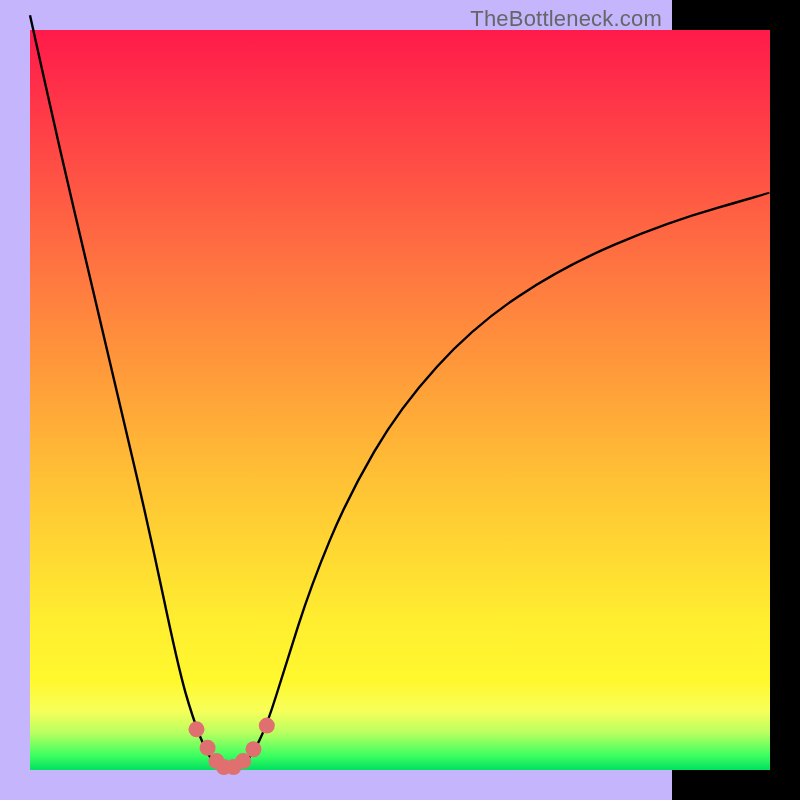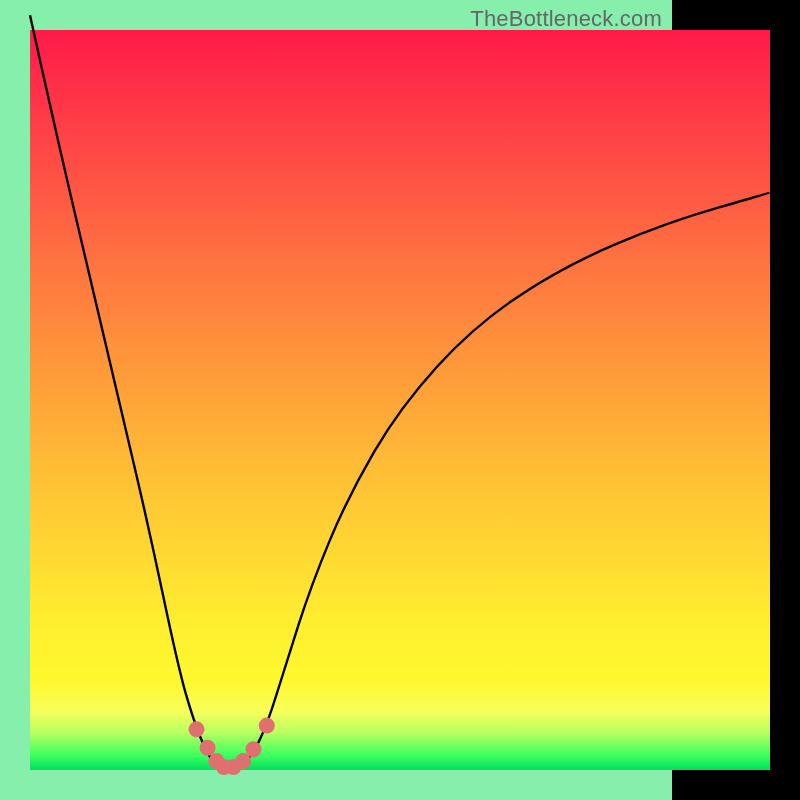--- a/index.html
+++ b/index.html
@@ -10,21 +10,21 @@
     background: #000;
     overflow: hidden;
     font-family: Arial, Helvetica, sans-serif;
   }
   .frame {
     position: absolute;
     left: 0;
     top: 0;
     width: 672px;
     height: 800px;
-    background: #86efac;
+    background: #c4b5fd;
   }
   .plot-area {
     position: absolute;
     left: 30px;
     top: 30px;
     width: 740px;
     height: 740px;
     background: linear-gradient(
       to bottom,
       #ff1a4a 0%,

